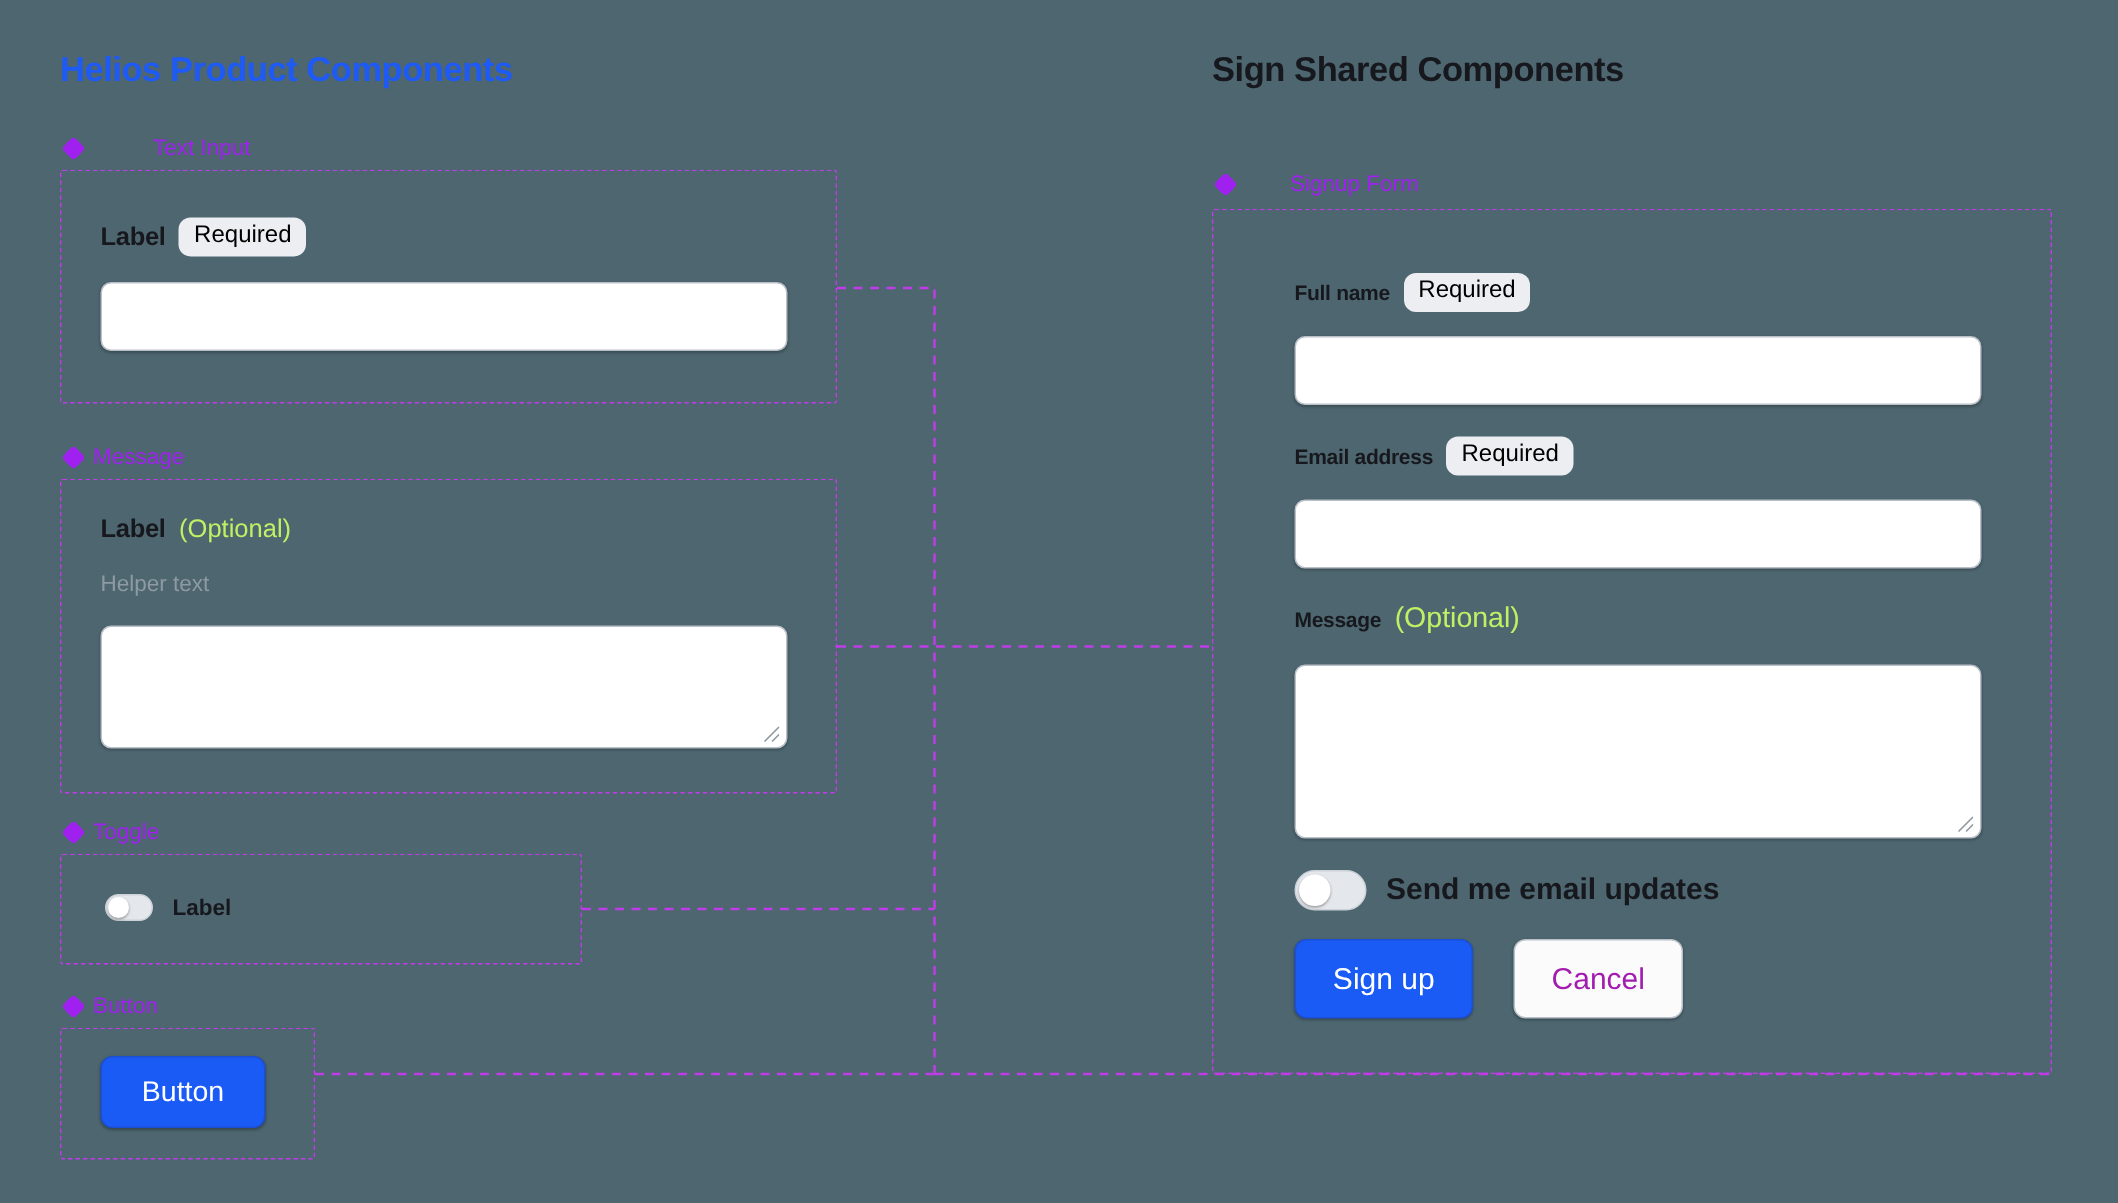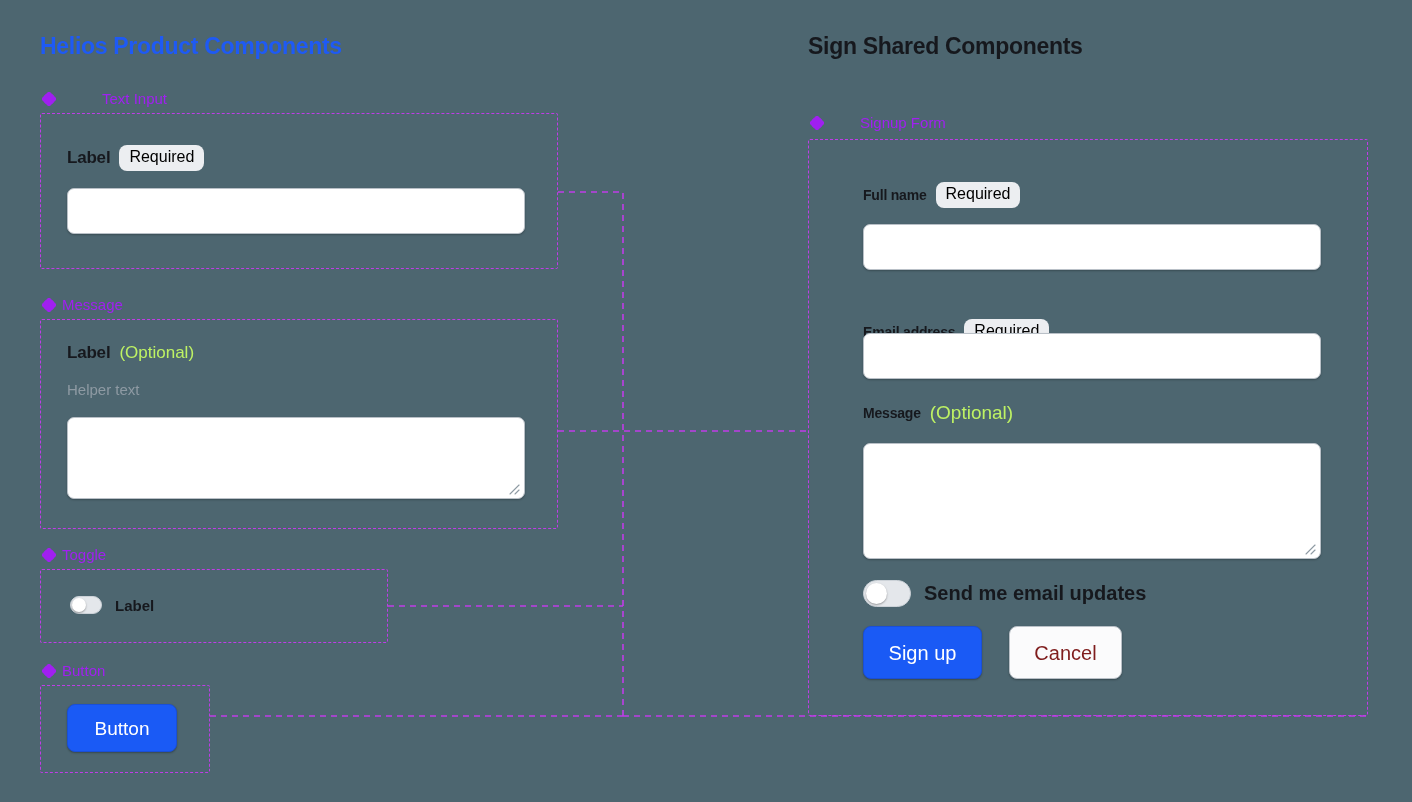--- a/index.html
+++ b/index.html
@@ -155,21 +155,21 @@
     line-height: 1;
   }
   .btn.primary {
     background: #1a5af5;
     color: #ffffff;
     border-color: #1a4fd6;
     box-shadow: 0 1px 2px rgba(0,0,0,0.3);
   }
   .btn.secondary {
     background: #fbfbfc;
-    color: #7f1d1d;
+    color: #a21caf;
     border: 1px solid #b9c0c7;
     box-shadow: 0 1px 2px rgba(0,0,0,0.3);
   }
 
   
   #lbl-text-input { left: 42px;  top: 90px; gap: 46px; }
   #frame-text-input { left: 40px; top: 113px; width: 518px; height: 156px; }
   #ti-label-row { position: absolute; left: 67px; top: 145px; }
   #ti-input-wrap { position: absolute; left: 67px; top: 188px; width: 458px; height: 46px; }
 
@@ -186,21 +186,21 @@
   #lbl-button { left: 42px; top: 662px; }
   #frame-button { left: 40px; top: 685px; width: 170px; height: 88px; }
   #btn-left { position: absolute; left: 67px; top: 704px; width: 110px; height: 48px; font-size: 19px; }
 
   
   #lbl-signup { left: 810px; top: 114px; gap: 36px; }
   #frame-signup { left: 808px; top: 139px; width: 560px; height: 577px; }
 
   #sf-name-row  { position: absolute; left: 863px; top: 182px; }
   #sf-name-wrap { position: absolute; left: 863px; top: 224px; width: 458px; height: 46px; }
-  #sf-email-row { position: absolute; left: 863px; top: 291px; margin-top: 28px; }
+  #sf-email-row { position: absolute; left: 863px; top: 291px; }
   #sf-email-wrap{ position: absolute; left: 863px; top: 333px; width: 458px; height: 46px; }
   #sf-msg-row   { position: absolute; left: 863px; top: 402px; }
   #sf-msg-wrap  { position: absolute; left: 863px; top: 443px; width: 458px; height: 116px; }
   #sf-toggle-row{ position: absolute; left: 863px; top: 580px; }
   #sf-actions   { position: absolute; left: 863px; top: 626px; display: flex; gap: 27px; align-items: center; }
   #sf-signup-btn { width: 119px; height: 53px; font-size: 20px; }
   #sf-cancel-btn { width: 113px; height: 53px; font-size: 20px; }
 </style>
 </head>
 <body>

